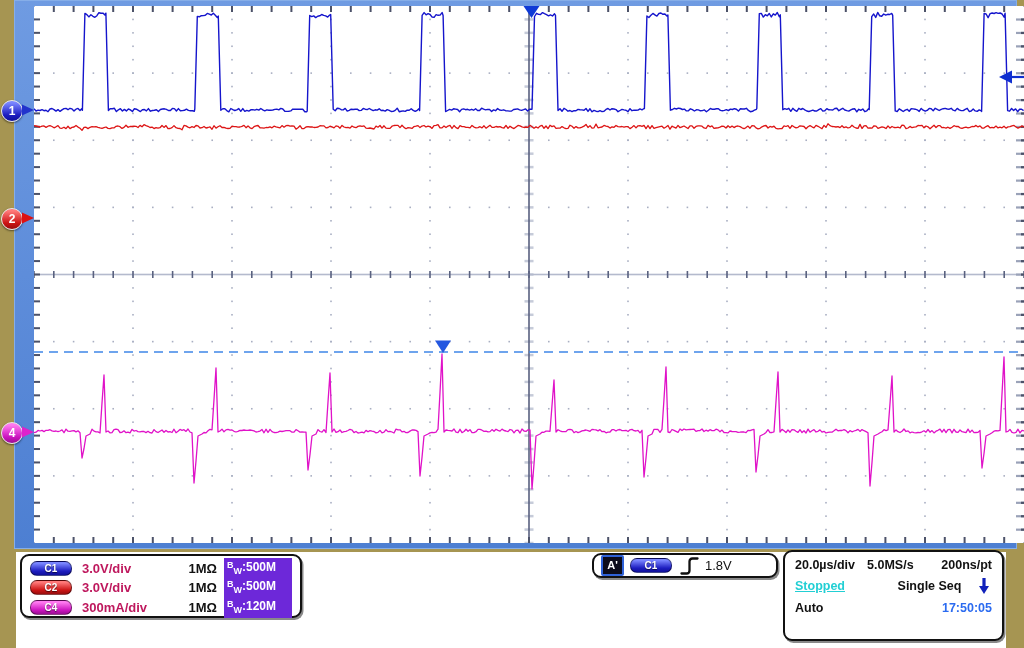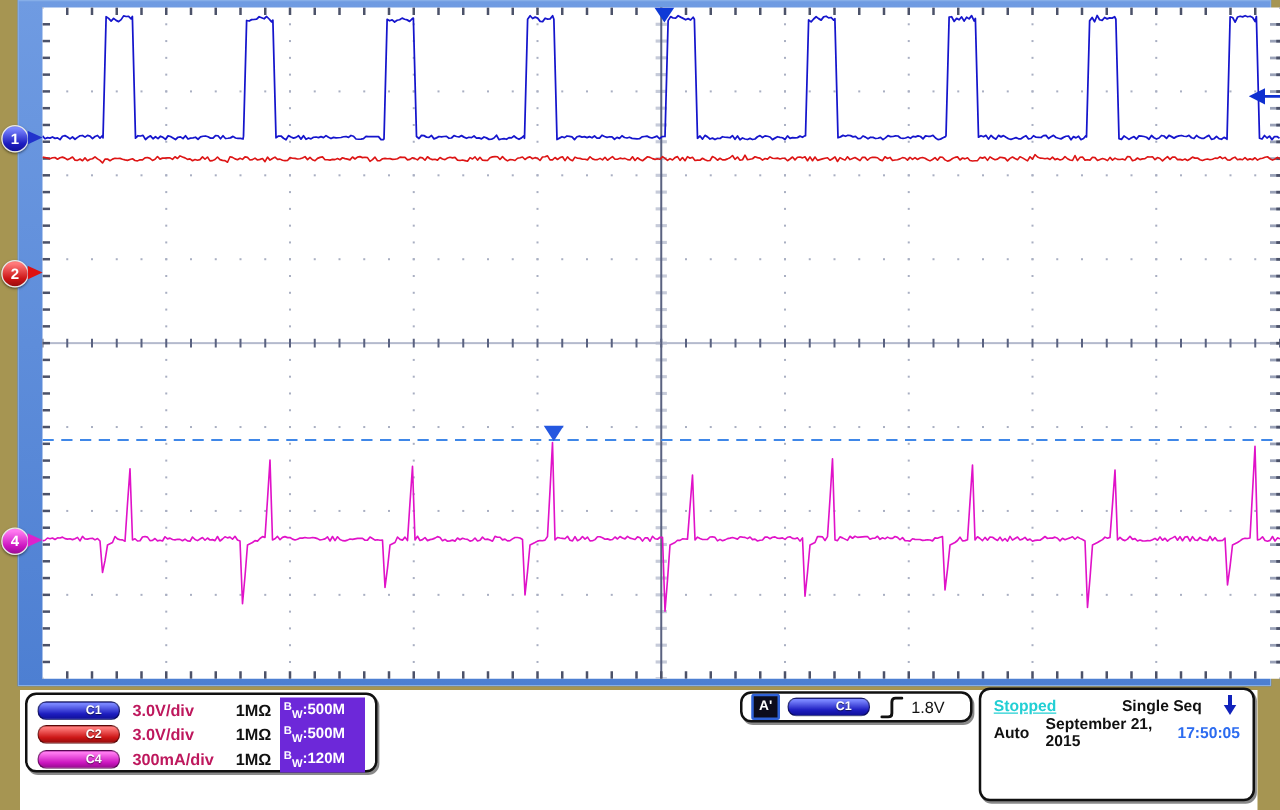--- a/index.html
+++ b/index.html
@@ -33,21 +33,21 @@
   }
   .panel{
     position:absolute;background:#fff;border:2px solid #111;border-radius:9px;
     box-shadow:1.5px 2px 0 rgba(40,40,40,.55);
   }
   #channel-panel{left:20px;top:554px;width:282px;height:64px;padding:3px 8px;box-sizing:border-box;}
   .ch-row{display:flex;align-items:center;height:19.3px;}
   .pill{
     width:40px;height:13px;border-radius:7px;flex:0 0 auto;
     color:#fff;font-size:10px;font-weight:bold;line-height:13px;text-align:center;
-    border:1px solid rgba(0,0,0,.45);text-shadow:0 1px 1px rgba(0,0,0,.6);padding-left:24px;
+    border:1px solid rgba(0,0,0,.45);text-shadow:0 1px 1px rgba(0,0,0,.6);
   }
   .pill-c1{background:linear-gradient(#7a86ff 10%,#1d1dc0 70%,#10109a);}
   .pill-c2{background:linear-gradient(#ff7a7a 10%,#cc1515 70%,#990d0d);}
   .pill-c4{background:linear-gradient(#ff7af0 10%,#cc15c0 70%,#9a0d92);}
   .ch-scale{margin-left:10px;font-size:13px;font-weight:bold;color:#be185d;text-align:center;}
   .ch-imp{margin-left:auto;font-size:13px;font-weight:bold;color:#111;}
   .bw-badge{
     margin-left:7px;flex:0 0 auto;width:62px;background:#6d28d9;color:#fff;
     font-size:12px;font-weight:bold;padding:0 3px 1px 3px;line-height:14px;
   }
@@ -1263,25 +1263,29 @@
   <div id="trig-badge">A'</div>
   <div id="trig-pill" class="pill pill-c1">C1</div>
   <svg id="trig-slope" width="19" height="20" viewBox="0 0 19 20">
     <path d="M1.5 17.5 H6.5 Q9.5 17.5 9.5 14.5 V5.5 Q9.5 2.5 12.5 2.5 H17.5" fill="none" stroke="#111" stroke-width="2.3" stroke-linecap="round"></path>
   </svg>
   <div id="trig-level">1.8V</div>
 </div>
 
 <div id="acq-panel" class="panel">
   <div class="acq-row">
+    <span>20.0µs/div</span>
+    <span id="acq-samplerate">5.0MS/s</span>
+    <span id="acq-resolution">200ns/pt</span>
+  </div>
+  <div class="acq-row">
     <span id="acq-state">Stopped</span>
     <span id="acq-mode">Single Seq</span>
     <svg id="seq-icon" width="12" height="17" viewBox="0 0 12 17">
       <rect x="4.4" y="0" width="3.2" height="9" fill="#1122bb"></rect>
       <polygon points="1,8 11,8 6,16" fill="#1122bb"></polygon>
     </svg>
   </div>
   <div class="acq-row">
     <span>Auto</span>
-    <span id="acq-date">September 21, 2015</span>
     <span id="acq-time">17:50:05</span>
   </div>
 </div>
 
 </body></html>

